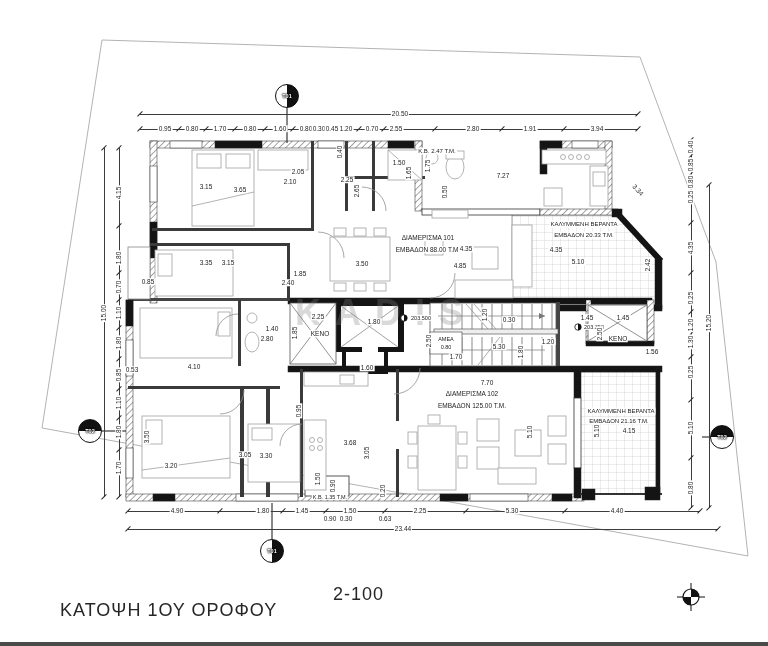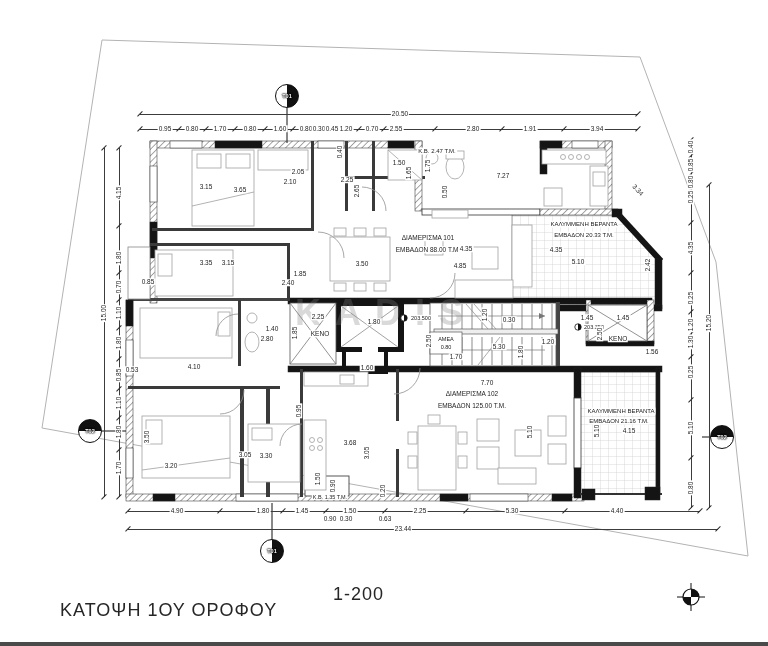--- a/index.html
+++ b/index.html
@@ -452,16 +452,16 @@
       <div class="dim rot" style="left: 597px; top: 431px;">5.10</div>
       <div class="dim" style="left: 629px; top: 431px;">4.15</div>
       <div class="dim" style="left: 330px; top: 497px; font-size: 5.5px;">Κ.Β. 1.35 Τ.Μ.</div>
       <div class="marker" style="left: 287px; top: 96px; background: linear-gradient(90deg, rgb(255, 255, 255) 50%, rgb(17, 17, 17) 50%);">T01</div>
       <div class="marker" style="left: 272px; top: 551px; background: linear-gradient(90deg, rgb(255, 255, 255) 50%, rgb(17, 17, 17) 50%);">T01</div>
       <div class="marker" style="left: 90px; top: 431px; background: linear-gradient(0deg, rgb(255, 255, 255) 50%, rgb(17, 17, 17) 50%);">T02</div>
       <div class="marker" style="left: 722px; top: 437px; background: linear-gradient(0deg, rgb(255, 255, 255) 50%, rgb(17, 17, 17) 50%);">T02</div>
     </div>
 
   <div class="title-text" style="left:60px;top:584px;margin-top:16px;">ΚΑΤΟΨΗ 1ΟΥ ΟΡΟΦΟΥ</div>
-  <div class="title-text" style="left:333px;top:584px;">1-200</div>
+  <div class="title-text" style="left:333px;top:584px;">2-100</div>
 
   <div id="bottom-border"></div>
 </div>
 
 </body></html>

